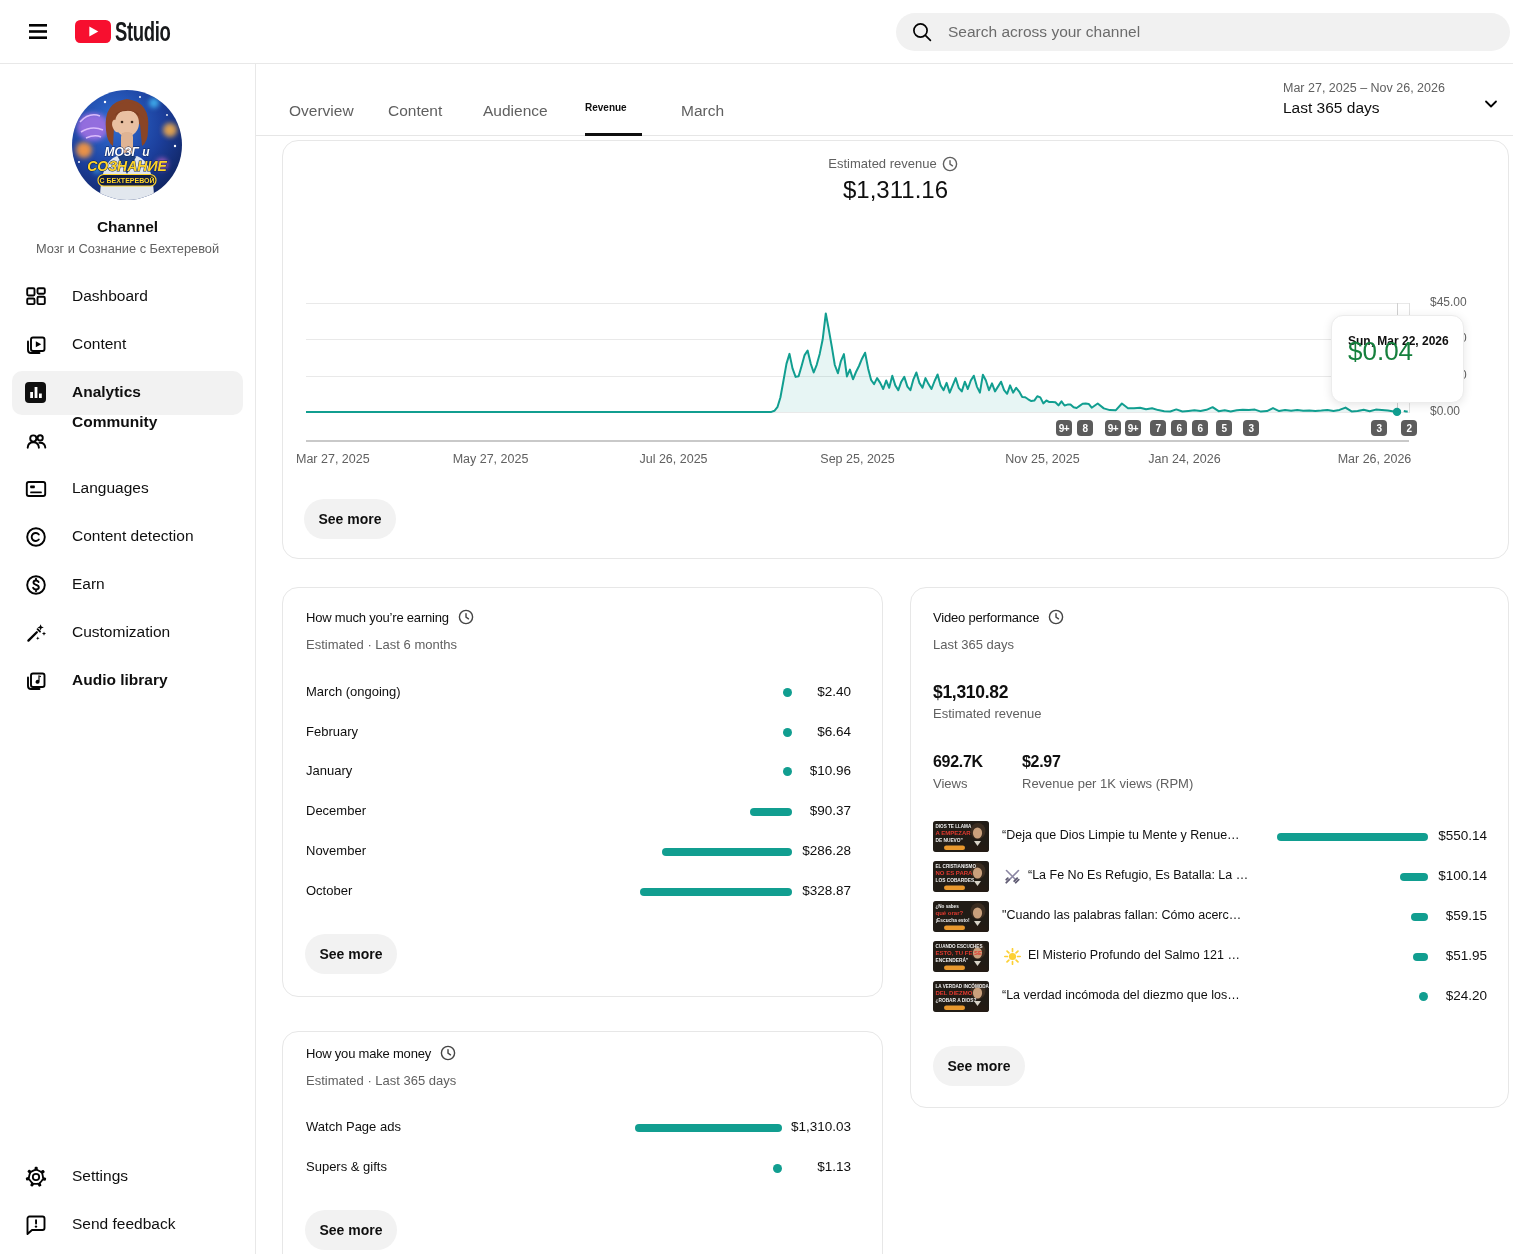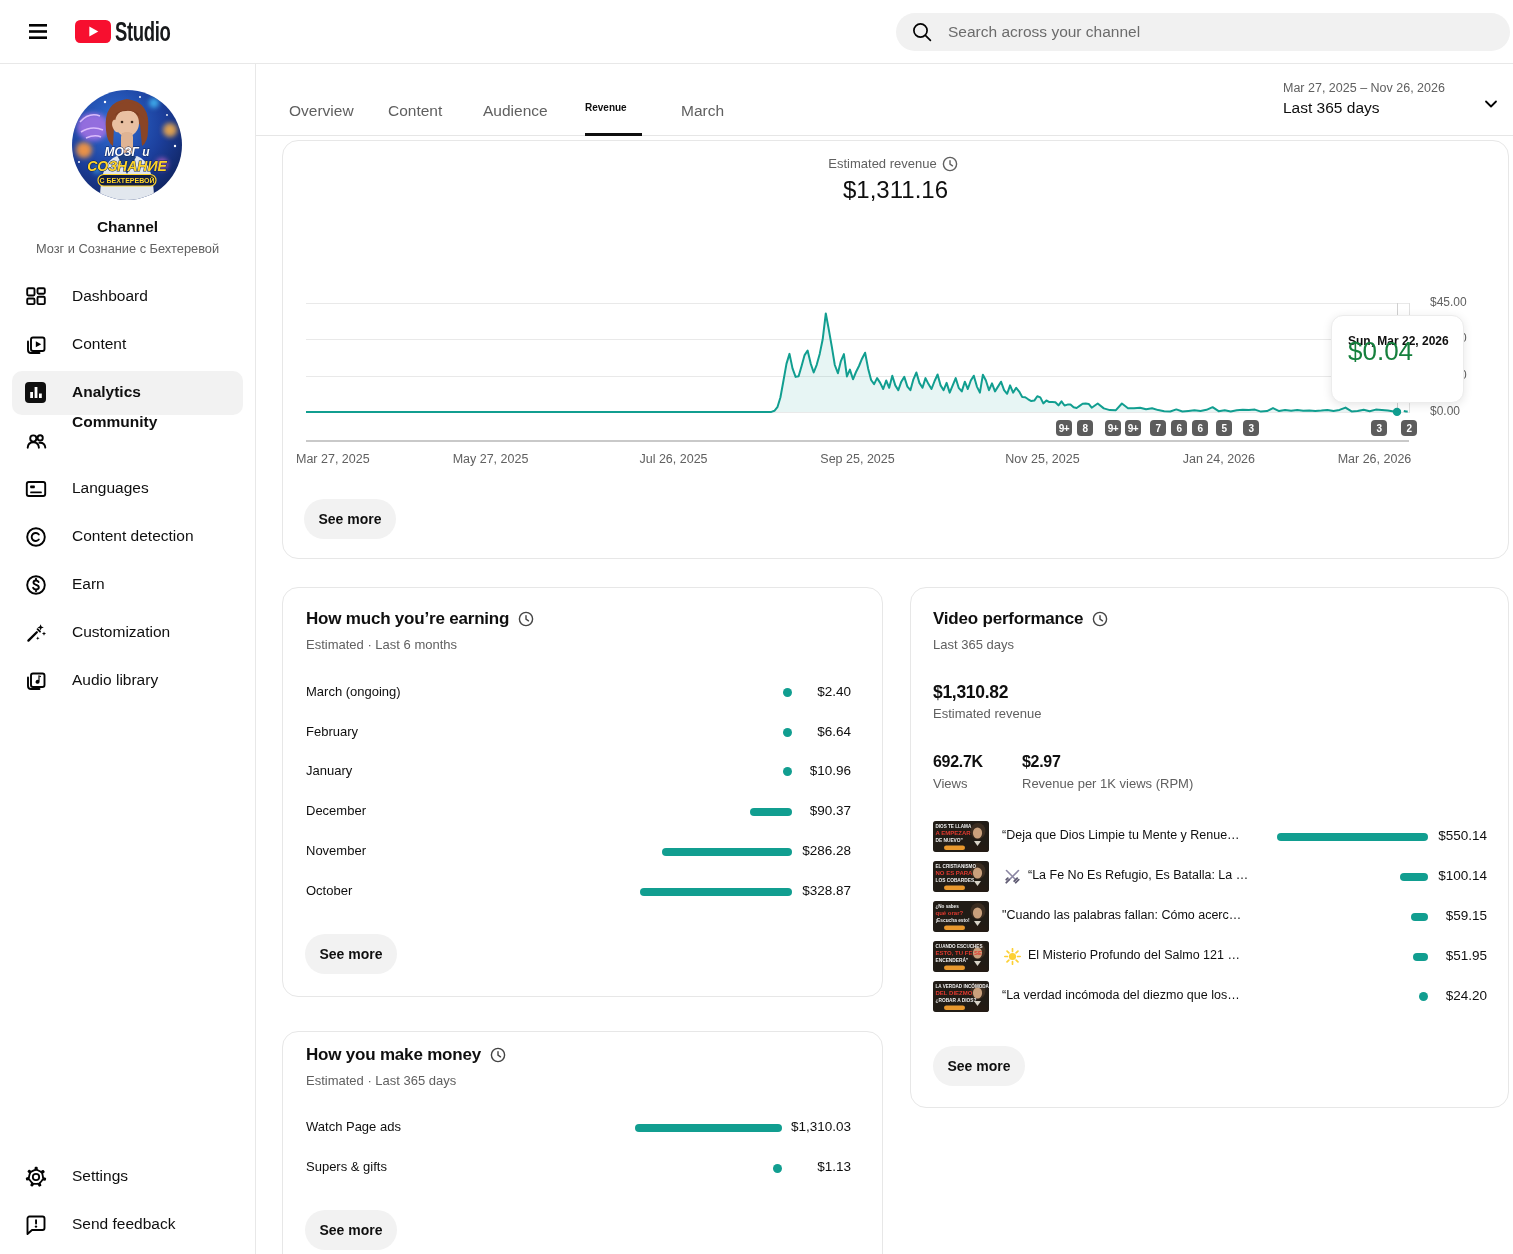--- a/index.html
+++ b/index.html
@@ -7,21 +7,21 @@
 .card{position:absolute;background:#fff;border:1px solid #e7e7e7;border-radius:16px}
 .pill{position:absolute;background:#f2f2f2;border-radius:20px;font-size:14px;font-weight:700;
  display:flex;align-items:center;justify-content:center;color:#0f0f0f}
 .bar{position:absolute;height:8px;border-radius:4px;background:#119e90}
 .dot{position:absolute;width:9px;height:9px;border-radius:50%;background:#119e90}
 .mk{position:absolute;width:16px;height:16px;border-radius:4px;background:#5c5c5c;color:#fff;
  font-size:10px;font-weight:700;display:flex;align-items:center;justify-content:center;letter-spacing:-0.5px}
 .rowlab{position:absolute;font-size:13px;color:#0f0f0f;white-space:nowrap}
 .rowval{position:absolute;font-size:13.5px;color:#0f0f0f;text-align:right;white-space:nowrap}
 .tt{position:absolute;display:flex;align-items:center;gap:9px}
-.ct{font-size:17px;font-weight:700;white-space:nowrap;letter-spacing:-0.2px}
+.ct{font-size:13px;font-weight:400;white-space:nowrap;letter-spacing:-0.2px}
 .cs{font-size:13px;color:#606060;white-space:nowrap}
 .xl{position:absolute;font-size:12.5px;color:#606060;white-space:nowrap}
 .nav{position:absolute;left:72px;font-size:15.5px;color:#0f0f0f;white-space:nowrap}
 </style></head><body>
 <div class="abs" style="left:0;top:0;width:1513px;height:64px;background:#fff;border-bottom:1px solid #e8e8e8"></div>
 <svg class="abs" style="left:29px;top:24px" width="18" height="16">
 <rect x="0" y="0" width="18" height="2.6" fill="#030303"></rect>
     <rect x="0" y="6.2" width="18" height="2.6" fill="#030303"></rect>
 <rect x="0" y="12.4" width="18" height="2.6" fill="#030303"></rect>
   </svg>
@@ -152,21 +152,21 @@
     <path d="M13.8,15.5 l0.5,1.3 l1.3,0.5 l-1.3,0.5 l-0.5,1.3 l-0.5,-1.3 l-1.3,-0.5 l1.3,-0.5 Z" fill="#030303"></path>
   </svg>
 <div class="nav" style="top:623px;font-weight:400">Customization</div>
 <svg class="abs" style="left:24px;top:669px" width="24" height="24" viewBox="0 0 24 24">
     <g stroke="#030303" stroke-width="1.9" fill="none" stroke-linecap="round" stroke-linejoin="round">
       <rect x="7" y="4.5" width="13.5" height="13.5" rx="2"></rect>
       <path d="M4,8.5 v8.5 a3,3 0 0 0 3,3 h8.5"></path>
     </g>
     <path d="M15.6,7.5 l0,5.2 a2,2 0 1 1 -1.2,-1.8 l0,-4.6 l2.6,0.8 l0,1.2 Z" fill="#030303"></path>
   </svg>
-<div class="nav" style="top:671px;font-weight:400">Audio library</div>
+<div class="nav" style="top:671px;font-weight:700">Audio library</div>
 <svg class="abs" style="left:24px;top:1165px" width="24" height="24" viewBox="0 0 24 24">
     <path d="M19.00,12.00 L18.94,12.88 L21.25,13.68 L20.97,14.82 L18.55,14.46 L18.19,15.26 L16.36,17.47 L15.64,17.98 L16.45,20.28 L15.38,20.77 L14.16,18.66 L13.31,18.88 L10.44,18.82 L9.60,18.58 L8.31,20.64 L7.25,20.11 L8.14,17.84 L7.44,17.31 L5.69,15.04 L5.36,14.22 L2.94,14.50 L2.70,13.35 L5.03,12.63 L5.00,11.75 L5.69,8.96 L6.12,8.20 L4.40,6.47 L5.15,5.57 L7.16,6.94 L7.83,6.37 L10.44,5.18 L11.31,5.03 L11.58,2.61 L12.76,2.63 L12.94,5.06 L13.80,5.24 L16.36,6.53 L17.02,7.12 L19.08,5.82 L19.80,6.75 L18.01,8.41 L18.41,9.19 Z" fill="none" stroke="#030303" stroke-width="1.8" stroke-linejoin="round"></path>
     <circle cx="12" cy="12" r="3.2" fill="none" stroke="#030303" stroke-width="1.8"></circle>
   </svg>
 <div class="nav" style="top:1167px;font-weight:400">Settings</div>
 <svg class="abs" style="left:24px;top:1213px" width="24" height="24" viewBox="0 0 24 24">
     <g stroke="#030303" stroke-width="1.9" fill="none" stroke-linecap="round" stroke-linejoin="round">
       <path d="M3.5,5.5 a2,2 0 0 1 2,-2 h13 a2,2 0 0 1 2,2 v9.5 a2,2 0 0 1 -2,2 h-10.5 l-4.5,4 Z"></path>
     </g>
     <rect x="11.1" y="6.3" width="1.9" height="5.2" rx="0.9" fill="#030303"></rect>
@@ -207,21 +207,21 @@
 <polyline points="0.0,108.9 18.1,109.0 36.3,109.0 54.4,108.9 72.5,109.0 90.7,108.9 108.8,109.0 126.9,108.9 145.1,108.9 163.2,109.0 181.3,108.9 199.4,109.0 217.6,108.9 235.7,108.9 253.8,108.9 272.0,109.0 290.1,109.0 308.2,108.9 326.4,109.0 344.5,109.0 362.6,109.0 380.8,109.0 398.9,109.0 417.0,108.9 435.2,109.0 453.3,109.0 456.3,108.9 459.3,108.9 462.4,108.9 465.4,108.9 468.4,107.8 471.4,104.2 474.4,94.5 477.5,77.5 480.5,60.6 483.5,50.9 486.5,65.4 489.6,73.9 492.6,73.2 495.6,63.0 498.6,52.1 501.6,47.5 504.7,60.6 507.7,69.5 510.7,61.8 513.7,50.9 516.7,36.3 519.8,10.4 522.8,26.6 525.8,43.6 528.8,62.0 531.9,70.2 534.9,58.1 537.9,51.1 540.9,73.4 543.9,66.6 547.0,76.3 550.0,69.0 553.0,63.0 556.0,55.7 559.1,49.7 562.1,65.4 565.1,77.0 568.1,81.1 571.1,75.1 574.2,79.9 577.2,86.0 580.2,77.5 583.2,84.8 586.3,72.7 589.3,82.4 592.3,87.2 595.3,78.7 598.3,73.9 601.4,83.6 604.4,87.2 607.4,76.3 610.4,69.5 613.4,79.9 616.5,84.8 619.5,75.1 622.5,81.1 625.5,86.0 628.6,78.0 631.6,71.5 634.6,82.4 637.6,87.2 640.6,79.9 643.7,89.6 646.7,82.4 649.7,75.1 652.7,84.8 655.8,88.4 658.8,78.7 661.8,86.0 664.8,77.5 667.8,72.7 670.9,83.6 673.9,89.6 676.9,71.7 679.9,77.5 683.0,87.2 686.0,80.4 689.0,88.4 692.0,83.6 695.0,78.7 698.1,87.2 701.1,90.8 704.1,82.4 707.1,89.6 710.2,84.8 713.2,88.6 716.2,94.0 719.2,94.2 722.2,96.3 725.3,98.1 728.3,97.6 731.3,93.2 734.3,94.4 737.3,100.4 740.4,97.5 743.4,99.1 746.4,99.0 749.4,99.2 752.5,102.4 755.5,98.4 758.5,102.5 761.5,101.6 764.5,101.5 767.6,104.3 770.6,105.0 773.6,102.9 776.6,100.7 779.7,100.4 782.7,100.9 785.7,104.7 791.7,100.5 797.8,105.4 803.8,107.1 809.9,107.2 815.9,100.5 822.0,105.2 828.0,105.2 834.0,104.8 840.1,106.2 846.1,105.3 852.2,107.1 858.2,108.2 864.3,108.5 870.3,106.4 876.4,108.5 882.4,107.9 888.4,107.2 894.5,107.9 900.5,106.8 906.6,104.2 912.6,108.2 918.7,107.2 924.7,108.4 930.8,107.2 936.8,106.8 942.8,107.0 948.9,106.6 954.9,108.6 961.0,108.1 967.0,105.1 973.1,108.1 979.1,107.1 985.1,107.8 991.2,107.1 997.2,107.8 1003.3,107.4 1009.3,108.1 1015.4,107.6 1021.4,106.9 1027.5,107.9 1033.5,106.9 1039.5,104.6 1045.6,108.4 1051.6,108.0 1057.7,106.7 1063.7,108.2 1069.8,106.6 1075.8,107.0 1081.8,107.5 1087.9,108.5 1090.9,108.9" fill="none" stroke="#119e90" stroke-width="2" stroke-linejoin="round"></polyline>
 <polyline points="1090.9,108.9 1093.9,108.3 1097.0,107.8 1100.0,108.5 1103.0,108.3" fill="none" stroke="#119e90" stroke-width="2" stroke-dasharray="4,3"></polyline>
 <circle cx="1091" cy="108.9" r="4.2" fill="#119e90"></circle>
 </svg>
 <div class="abs" style="left:306px;top:440px;width:1103px;height:2px;background:#c9c9c9"></div>
 <div class="xl" style="left:296px;top:452px">Mar 27, 2025</div>
 <div class="xl" style="left:448px;top:452px;width:85px;text-align:center">May 27, 2025</div>
 <div class="xl" style="left:631px;top:452px;width:85px;text-align:center">Jul 26, 2025</div>
 <div class="xl" style="left:815px;top:452px;width:85px;text-align:center">Sep 25, 2025</div>
 <div class="xl" style="left:1000px;top:452px;width:85px;text-align:center">Nov 25, 2025</div>
-<div class="xl" style="left:1170px;top:452px;width:85px;text-align:right">Jan 24, 2026</div>
+<div class="xl" style="left:1142px;top:452px;width:85px;text-align:center">Jan 24, 2026</div>
 <div class="xl" style="left:1332px;top:452px;width:85px;text-align:center">Mar 26, 2026</div>
 <div class="mk" style="left:1056px;top:420px">9+</div>
 <div class="mk" style="left:1077px;top:420px">8</div>
 <div class="mk" style="left:1105px;top:420px">9+</div>
 <div class="mk" style="left:1125px;top:420px">9+</div>
 <div class="mk" style="left:1150px;top:420px">7</div>
 <div class="mk" style="left:1171px;top:420px">6</div>
 <div class="mk" style="left:1192px;top:420px">6</div>
 <div class="mk" style="left:1216px;top:420px">5</div>
 <div class="mk" style="left:1243px;top:420px">3</div>

